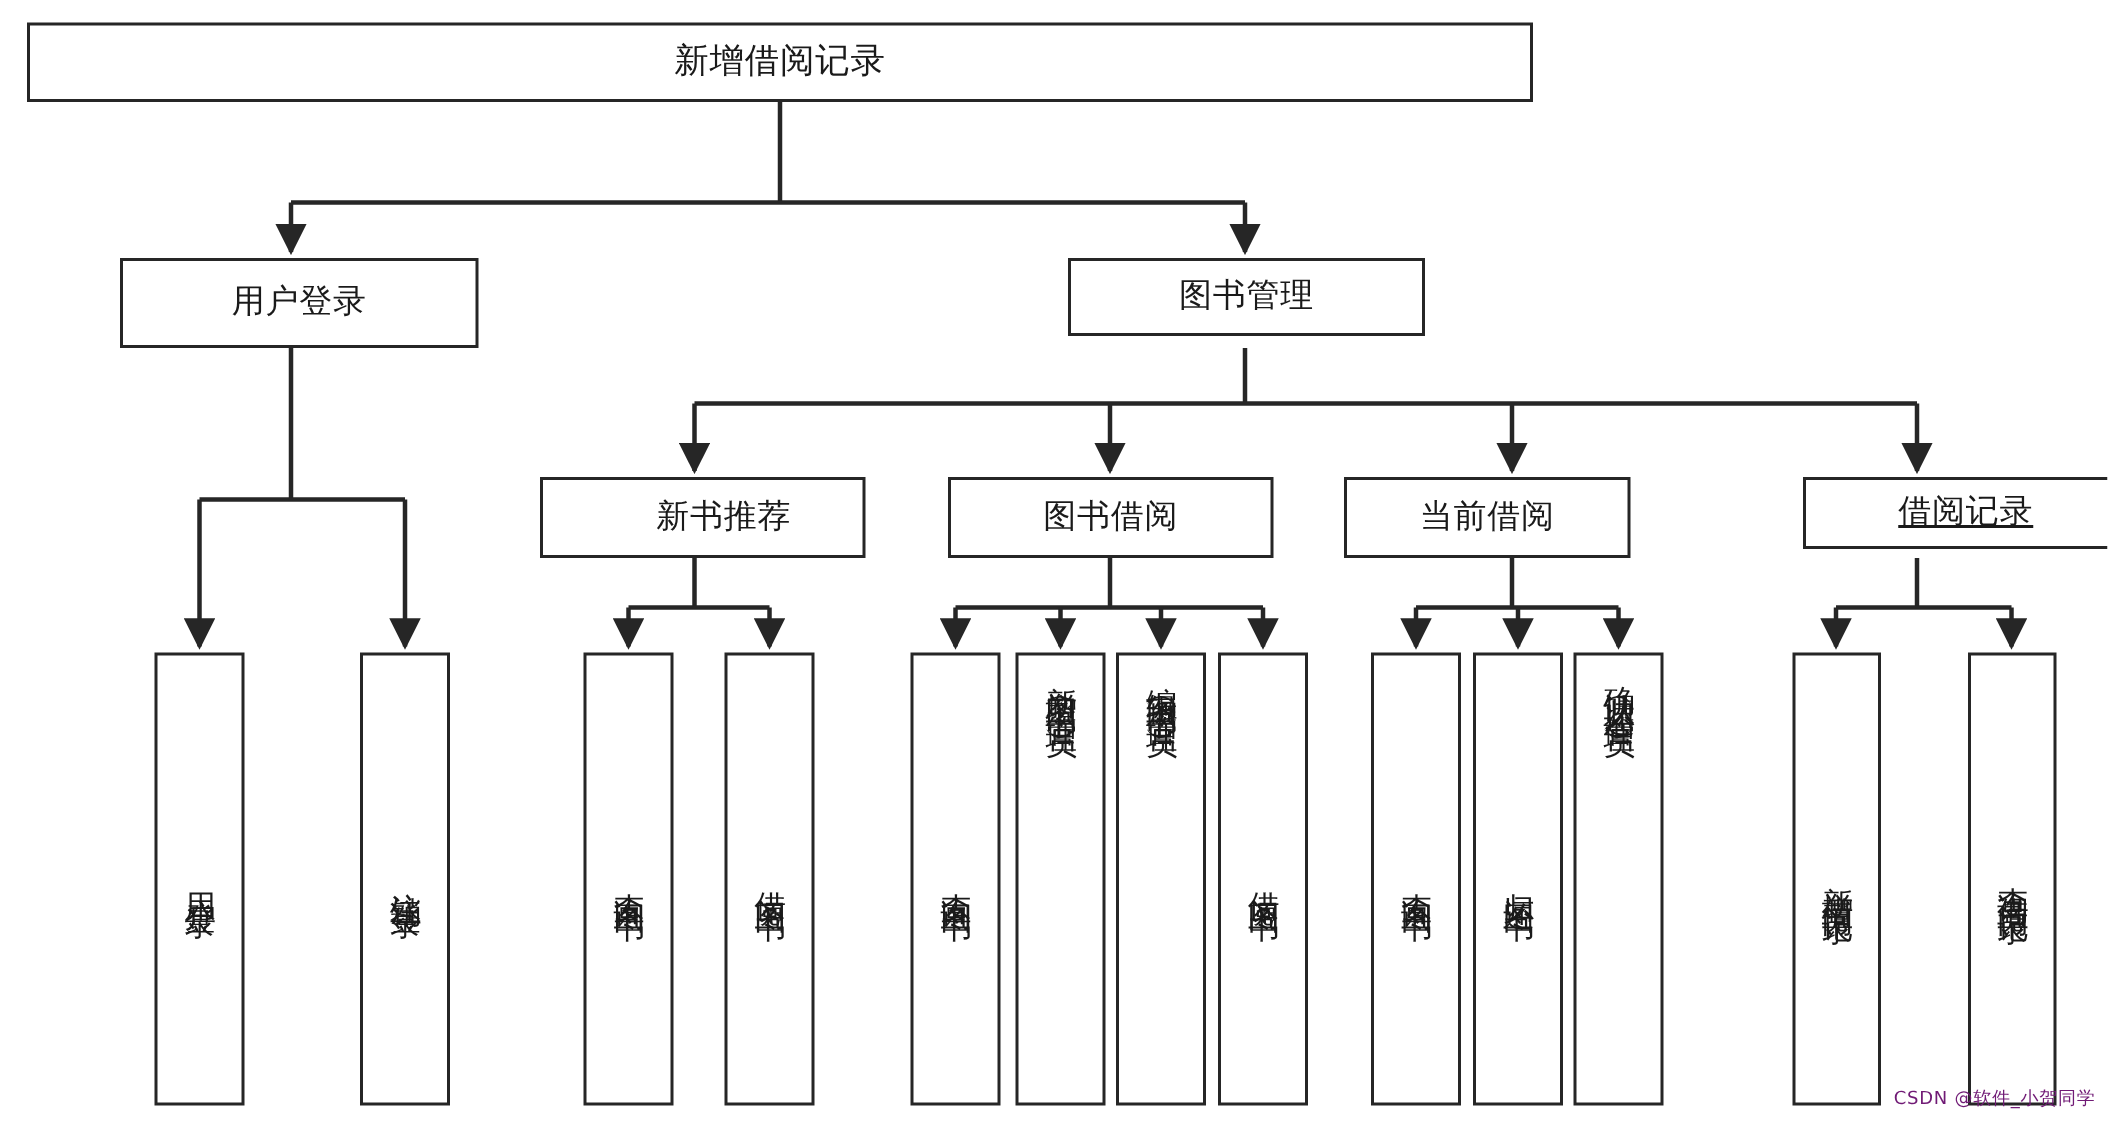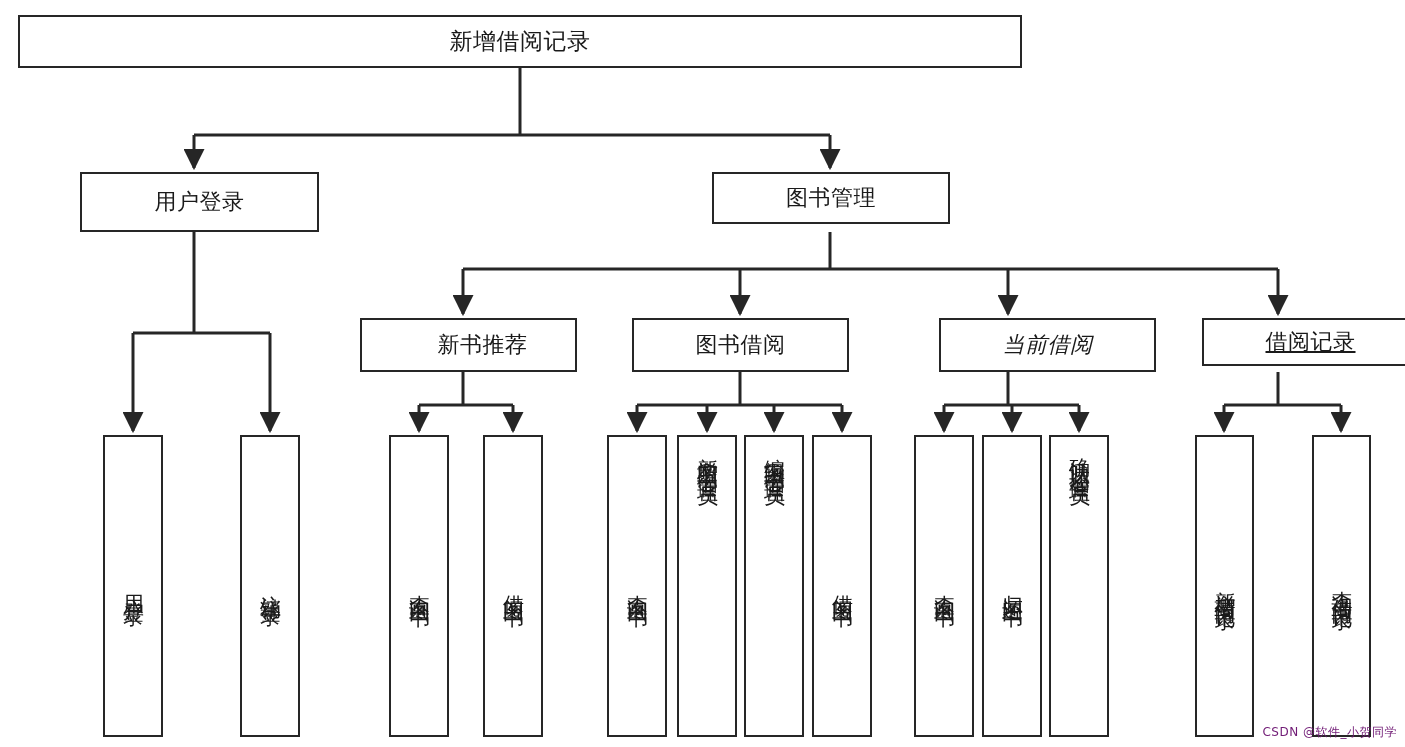--- a/index.html
+++ b/index.html
@@ -139,21 +139,21 @@
   <div class="node lvl2" style="left:712px; top:172px; width:238px; height:52px;">
     <span class="label">图书管理</span>
   </div>
 
   <div class="node lvl3" style="left:360px; top:318px; width:217px; height:54px;padding-left:28px;">
     <span class="label">新书推荐</span>
   </div>
   <div class="node lvl3" style="left:632px; top:318px; width:217px; height:54px;">
     <span class="label">图书借阅</span>
   </div>
-  <div class="node lvl3" style="left:939px; top:318px; width:217px; height:54px;font-style:italic;">
+  <div class="node lvl3" style="left:896px; top:318px; width:191px; height:54px;">
     <span class="label">当前借阅</span>
   </div>
   <div class="node lvl3" style="left:1202px; top:318px; width:217px; height:48px;text-decoration:underline;">
     <span class="label">借阅记录</span>
   </div>
 
   <div class="node leaf centered" style="left:103px; top:435px; width:60px; height:302px;">
     <span class="label">用户登录</span>
   </div>
   <div class="node leaf centered" style="left:240px; top:435px; width:60px; height:302px;">

